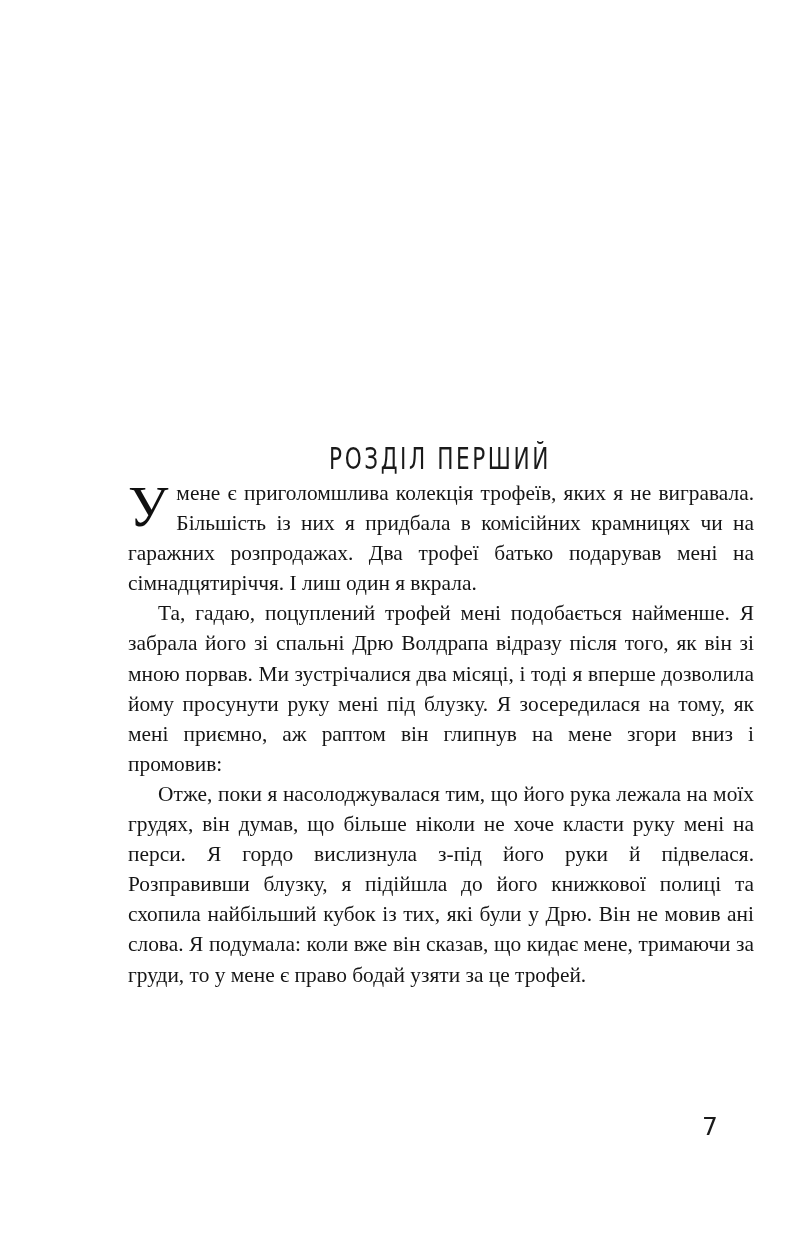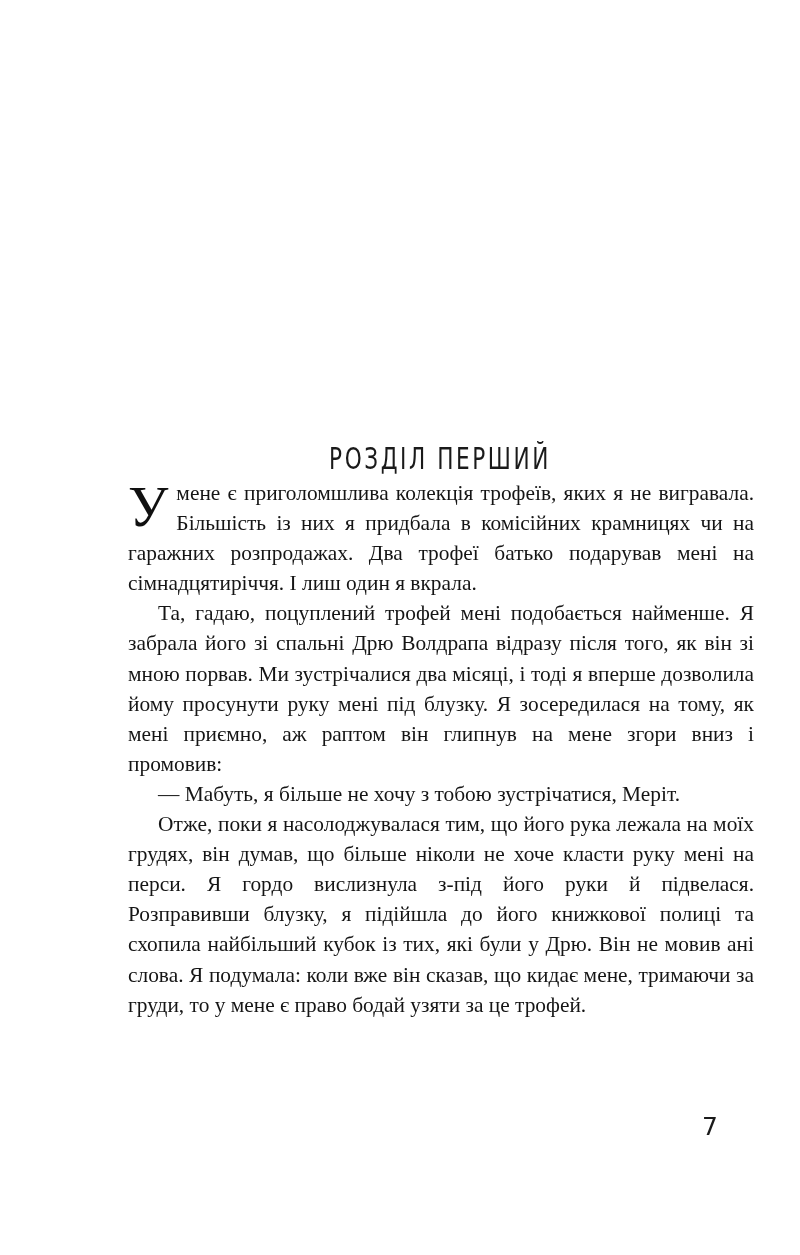--- a/index.html
+++ b/index.html
@@ -99,21 +99,20 @@
 <div class="page">
 
   <h1 class="chapter-heading">РОЗДІЛ ПЕРШИЙ</h1>
 
   <div class="text-block">
 
     <p class="para first-para"><span class="dropcap">У</span><span>мене є приголомшлива колекція трофеїв, яких я не вигравала. Більшість із них я придбала в комісійних крамницях чи на гаражних розпродажах. Два трофеї батько подарував мені на сімнадцятиріччя. І лиш один я вкрала.</span></p>
 
     <p class="para">Та, гадаю, поцуплений трофей мені подобається найменше. Я забрала його зі спальні Дрю Волдрапа відразу після того, як він зі мною порвав. Ми зустрічалися два місяці, і тоді я вперше дозволила йому просунути руку мені під блузку. Я зосередилася на тому, як мені приємно, аж раптом він глипнув на мене згори вниз і промовив:</p>
 
-    <p class="para">— Мабуть, я більше не хочу з тобою зустрічатися, Меріт.</p>
 
     <p class="para">Отже, поки я насолоджувалася тим, що його рука лежала на моїх грудях, він думав, що більше ніколи не хоче класти руку мені на перси. Я гордо вислизнула з-під його руки й підвелася. Розправивши блузку, я підійшла до його книжкової полиці та схопила найбільший кубок із тих, які були у Дрю. Він не мовив ані слова. Я подумала: коли вже він сказав, що кидає мене, тримаючи за груди, то у мене є право бодай узяти за це трофей.</p>
 
 
   </div>
 
   <div class="folio">
     <span class="folio-num">7</span>
   </div>
 

